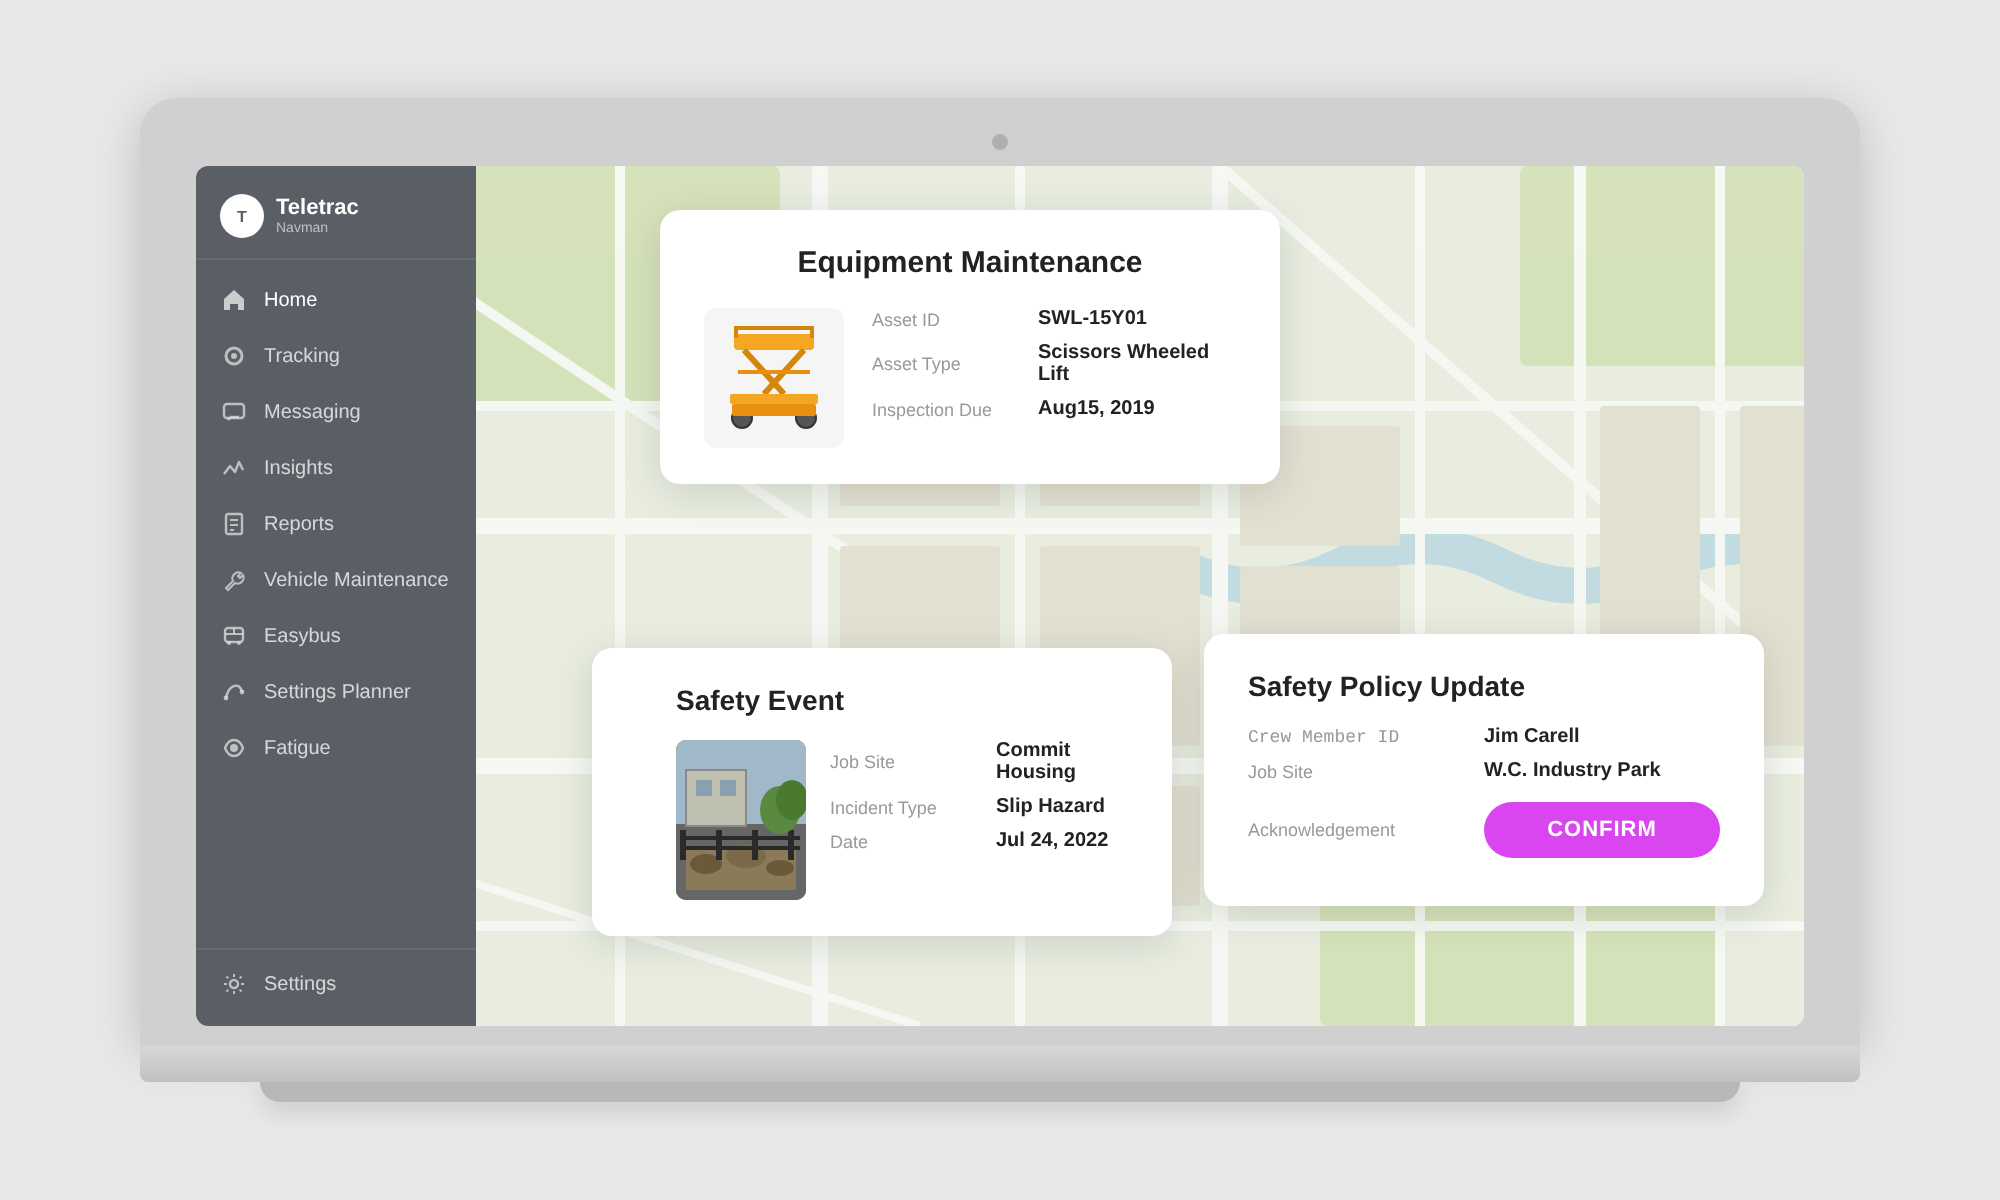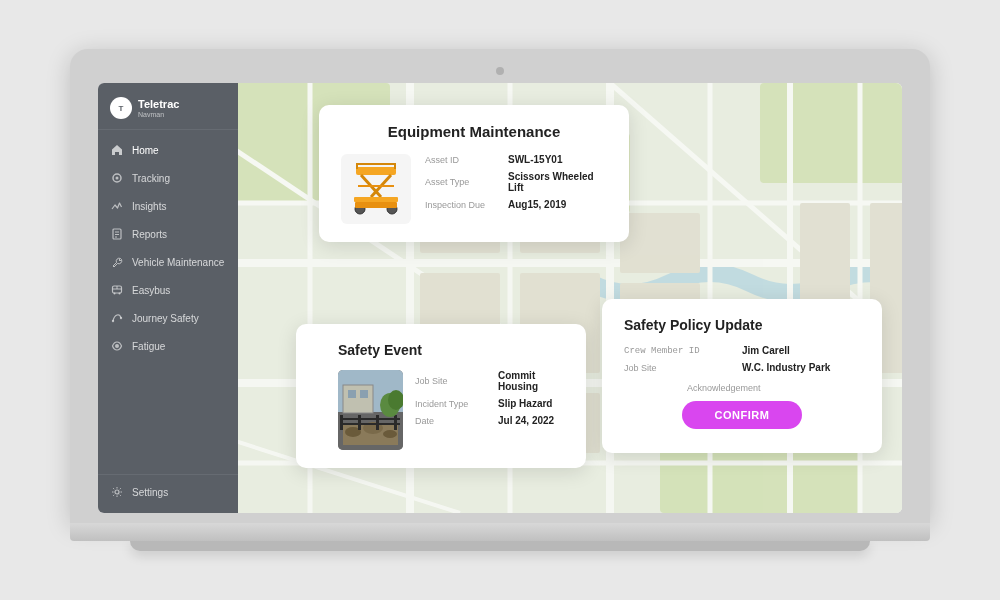--- a/index.html
+++ b/index.html
@@ -162,21 +162,21 @@
       position: absolute;
       background: #fff;
       border-radius: 10px;
       box-shadow: 0 4px 20px rgba(0,0,0,0.12);
       padding: 18px 22px;
     }
 
     
     .equipment-card {
       top: 22px;
-      left: 81px;
+      left: 92px;
       width: 310px;
     }
 
     .equipment-card h2 {
       font-size: 15px;
       font-weight: 700;
       color: #222;
       text-align: center;
       margin-bottom: 14px;
     }
@@ -310,20 +310,29 @@
         <div class="nav-item">
           <div class="nav-icon">
             <svg width="12" height="12" viewBox="0 0 12 12" fill="none">
                 <circle cx="6" cy="6" r="4" stroke="rgba(255,255,255,0.75)" stroke-width="1.5"></circle>
                 <circle cx="6" cy="6" r="1.5" fill="rgba(255,255,255,0.75)"></circle>
               </svg>
           </div>
           <span>Tracking</span>
         </div>
 
+        <div class="nav-item">
+          <div class="nav-icon">
+            <svg width="12" height="12" viewBox="0 0 12 12" fill="none">
+                <rect x="1" y="2" width="10" height="7" rx="1.5" stroke="rgba(255,255,255,0.75)" stroke-width="1.2"></rect>
+                <path d="M3 10l1.5-1.5h4" stroke="rgba(255,255,255,0.75)" stroke-width="1.2"></path>
+              </svg>
+          </div>
+          <span>Messaging</span>
+        </div>
 
         <div class="nav-item">
           <div class="nav-icon">
             <svg width="12" height="12" viewBox="0 0 12 12" fill="none">
                 <path d="M1 9l3-4 2.5 3 2-5 2 4" stroke="rgba(255,255,255,0.75)" stroke-width="1.2" stroke-linejoin="round"></path>
               </svg>
           </div>
           <span>Insights</span>
         </div>
 
@@ -362,21 +371,21 @@
         </div>
 
         <div class="nav-item">
           <div class="nav-icon">
             <svg width="12" height="12" viewBox="0 0 12 12" fill="none">
                 <path d="M2 9 Q3 4 6 3 Q9 2 10 6" stroke="rgba(255,255,255,0.75)" stroke-width="1.2" fill="none"></path>
                 <circle cx="2" cy="9" r="1.2" fill="rgba(255,255,255,0.75)"></circle>
                 <circle cx="10" cy="6" r="1.2" fill="rgba(255,255,255,0.75)"></circle>
               </svg>
           </div>
-          <span>Journey Safety</span>
+          <span>Settings Planner</span>
         </div>
 
         <div class="nav-item">
           <div class="nav-icon">
             <svg width="12" height="12" viewBox="0 0 12 12" fill="none">
                 <path d="M1.5 6 Q3 2 6 2 Q9 2 10.5 6 Q9 10 6 10 Q3 10 1.5 6z" stroke="rgba(255,255,255,0.75)" stroke-width="1.2" fill="none"></path>
                 <circle cx="6" cy="6" r="2" fill="rgba(255,255,255,0.75)"></circle>
               </svg>
           </div>
           <span>Fatigue</span>
@@ -535,21 +544,21 @@
         <div class="card safety-policy-card">
           <h2>Safety Policy Update</h2>
           <div class="detail-row">
             <span class="detail-label" style="width:110px; font-size:9px; color:#999;font-family:Liberation Mono, monospace;">Crew Member  ID</span>
             <span class="detail-value">Jim Carell</span>
           </div>
           <div class="detail-row" style="margin-top:6px;">
             <span class="detail-label" style="width:110px; font-size:9px; color:#999;">Job Site</span>
             <span class="detail-value">W.C. Industry Park</span>
           </div>
-          <div class="detail-row" style="margin-top:10px; align-items:center;flex-direction:column;">
+          <div class="detail-row" style="margin-top:10px; align-items:center;">
             <span class="detail-label" style="width:110px; font-size:9px; color:#999;">Acknowledgement</span>
             <button class="confirm-btn">CONFIRM</button>
           </div>
         </div>
 
       </div>
     </div>
   </div>
   <div class="laptop-base"></div>
   <div class="laptop-foot"></div>

